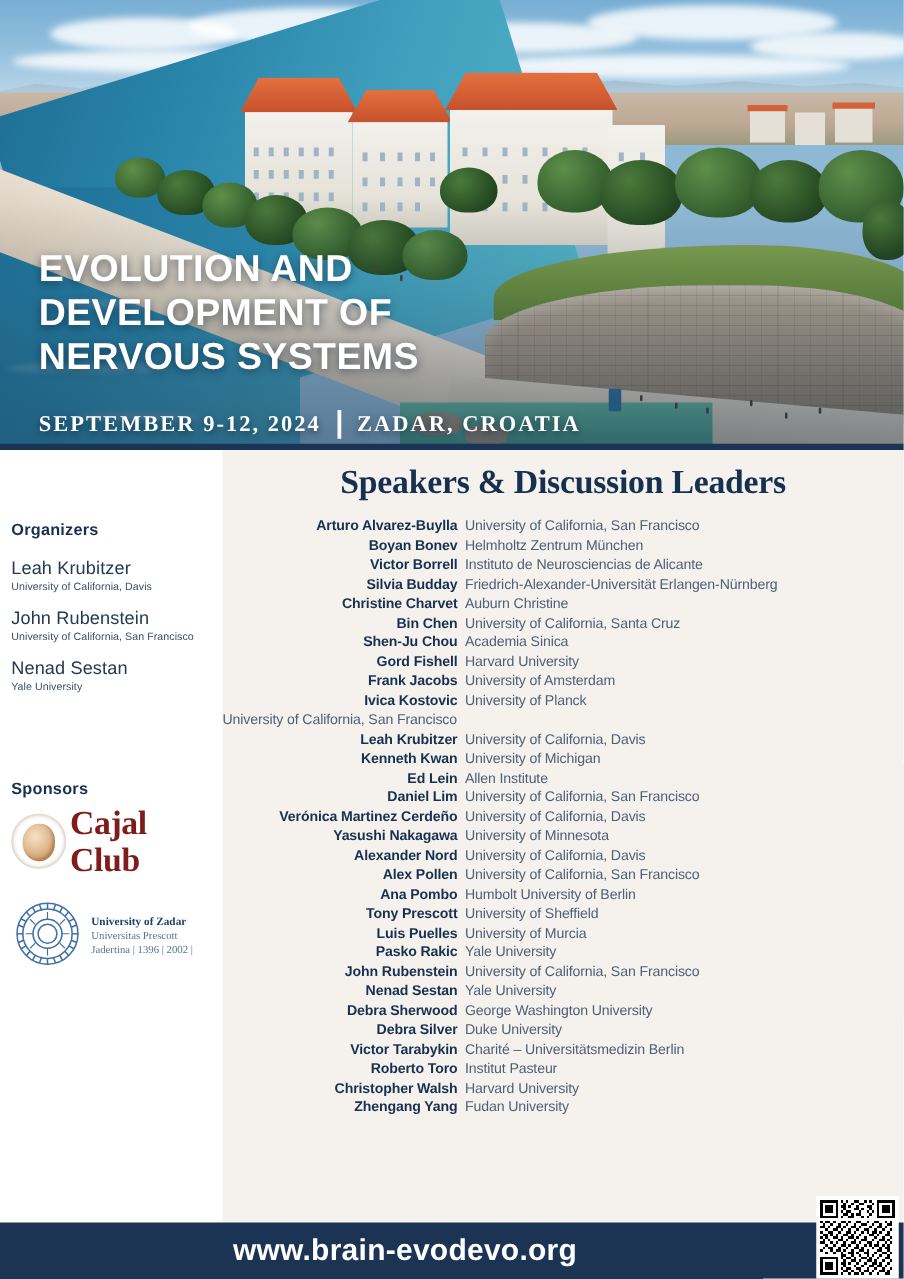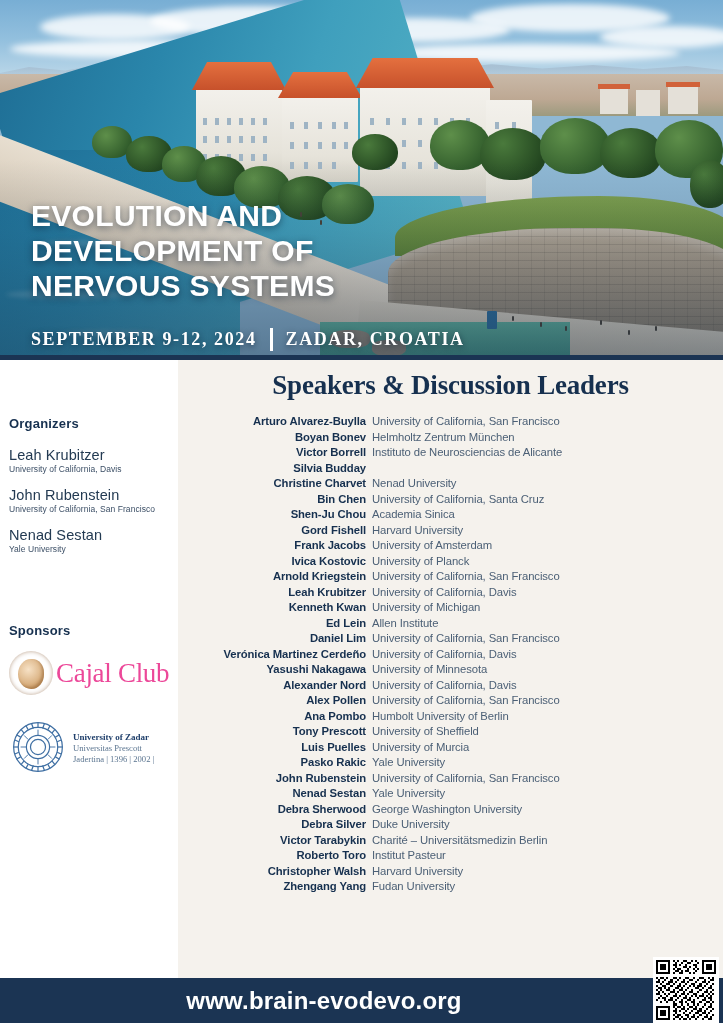--- a/index.html
+++ b/index.html
@@ -268,23 +268,23 @@
   .medallion .face {
     position: absolute;
     left: 9px; top: 8px;
     width: 26px; height: 30px;
     border-radius: 50% 45% 48% 50%;
     background: radial-gradient(circle at 40% 35%, #f7e2c6, #cf9f68 80%);
     box-shadow: inset -2px -2px 3px rgba(130,85,40,0.45);
   }
   .cajal-text {
     font-family: "Liberation Serif", serif;
-    font-weight: normal;
+    font-weight: bold;
     font-size: 27px;
-    color: #ec4899;
+    color: #7f1d1d;
     letter-spacing: -0.3px;
     line-height: 30px;
   }
 
   .zadar {
     display: flex;
     align-items: center;
     gap: 6px;
     margin-top: 22px;
   }
@@ -635,24 +635,25 @@
     <div class="sp-row">
       <div class="sp-name">Boyan Bonev</div>
       <div class="sp-aff">Helmholtz Zentrum München</div>
     </div>
     <div class="sp-row">
       <div class="sp-name">Victor Borrell</div>
       <div class="sp-aff">Instituto de Neurosciencias de Alicante</div>
     </div>
     <div class="sp-row">
       <div class="sp-name">Silvia Budday</div>
+      <div class="sp-aff">Friedrich-Alexander-Universität Erlangen-Nürnberg</div>
     </div>
     <div class="sp-row">
       <div class="sp-name">Christine Charvet</div>
-      <div class="sp-aff">Nenad University</div>
+      <div class="sp-aff">Auburn Christine</div>
     </div>
     <div class="sp-row">
       <div class="sp-name">Bin Chen</div>
       <div class="sp-aff">University of California, Santa Cruz</div>
     </div>
     <div class="sp-row">
       <div class="sp-name">Shen-Ju Chou</div>
       <div class="sp-aff">Academia Sinica</div>
     </div>
     <div class="sp-row">
@@ -661,21 +662,20 @@
     </div>
     <div class="sp-row">
       <div class="sp-name">Frank Jacobs</div>
       <div class="sp-aff">University of Amsterdam</div>
     </div>
     <div class="sp-row">
       <div class="sp-name">Ivica Kostovic</div>
       <div class="sp-aff">University of Planck</div>
     </div>
     <div class="sp-row">
-      <div class="sp-name">Arnold Kriegstein</div>
       <div class="sp-aff">University of California, San Francisco</div>
     </div>
     <div class="sp-row">
       <div class="sp-name">Leah Krubitzer</div>
       <div class="sp-aff">University of California, Davis</div>
     </div>
     <div class="sp-row">
       <div class="sp-name">Kenneth Kwan</div>
       <div class="sp-aff">University of Michigan</div>
     </div>

